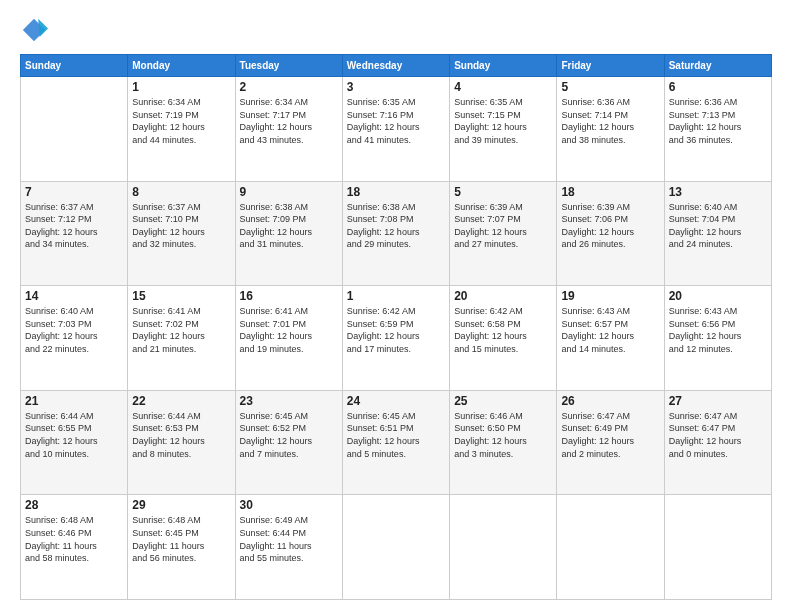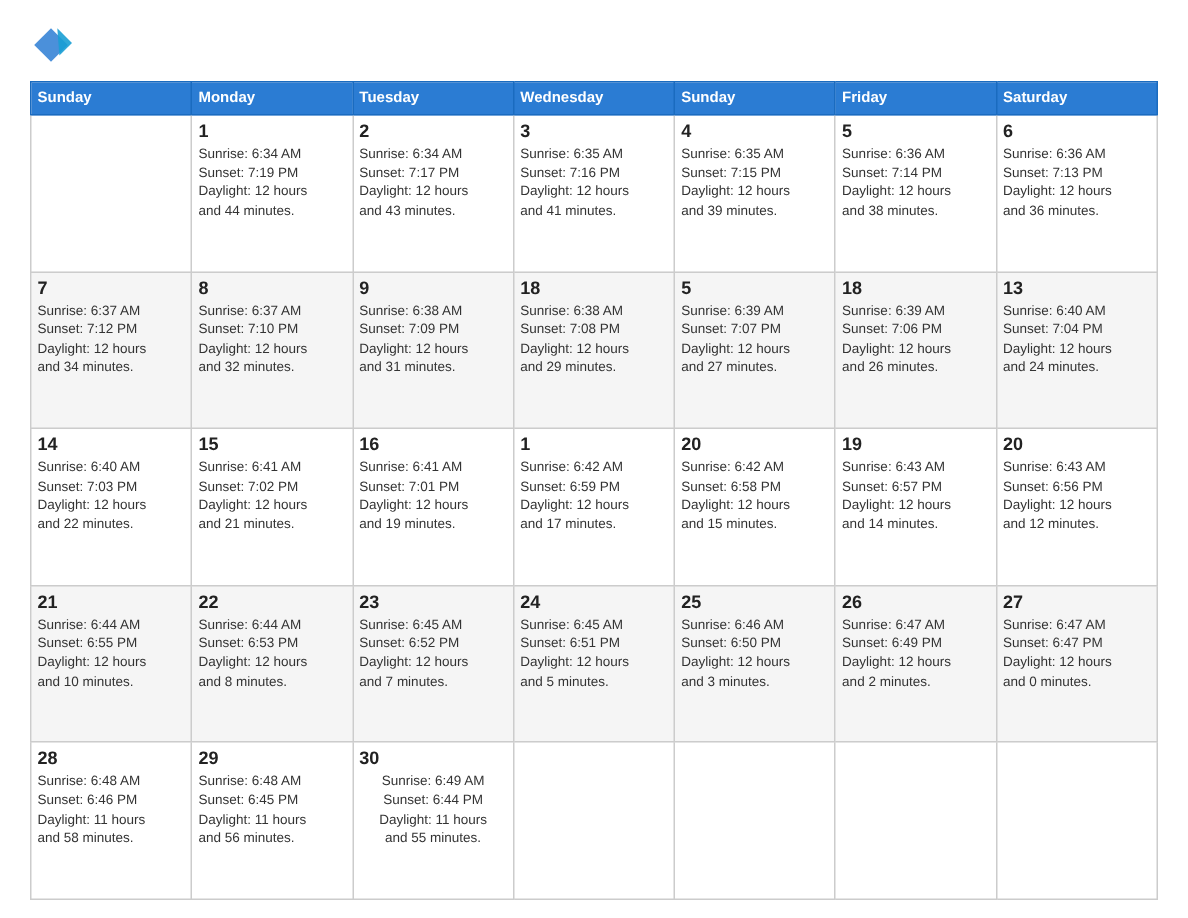--- a/index.html
+++ b/index.html
@@ -339,21 +339,21 @@
           </td>
           <td class="row-white">
             <span class="day-num">29</span>
             <div class="day-info" style="white-space: pre-line;">Sunrise: 6:48 AM
 Sunset: 6:45 PM
 Daylight: 11 hours
 and 56 minutes.</div>
           </td>
           <td class="row-white">
             <span class="day-num">30</span>
-            <div class="day-info" style="white-space: pre-line; text-align: center;">Sunrise: 6:49 AM
+            <div class="day-info" style="white-space: pre-line;">Sunrise: 6:49 AM
 Sunset: 6:44 PM
 Daylight: 11 hours
 and 55 minutes.</div>
           </td>
           <td class="row-white empty"></td>
           <td class="row-white empty"></td>
           <td class="row-white empty"></td>
           <td class="row-white empty"></td>
         </tr>
       </tbody>

